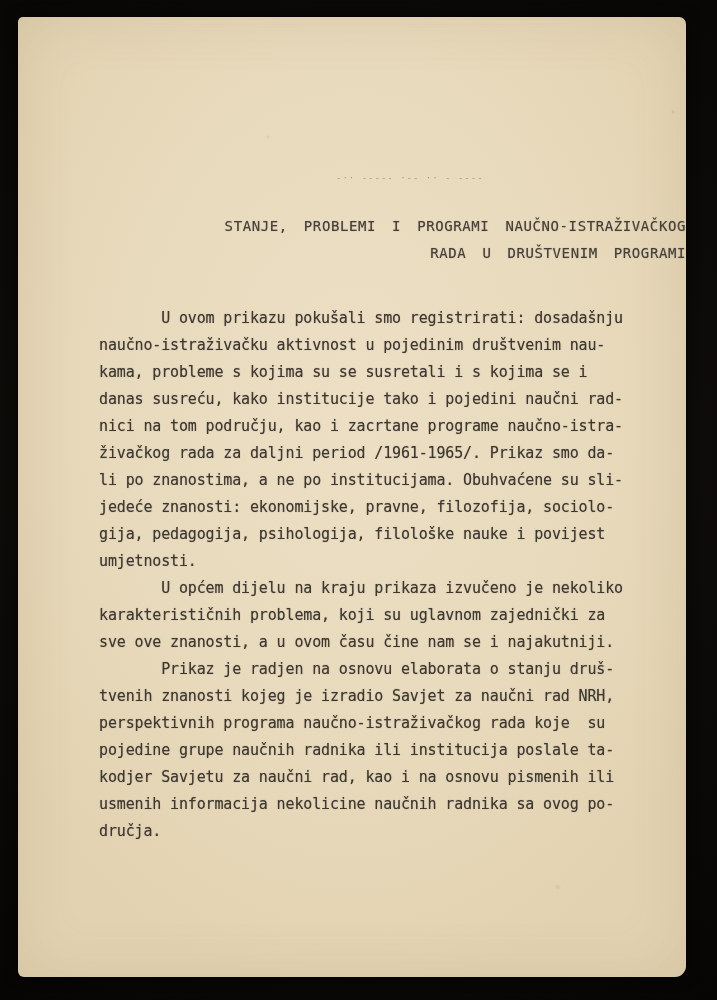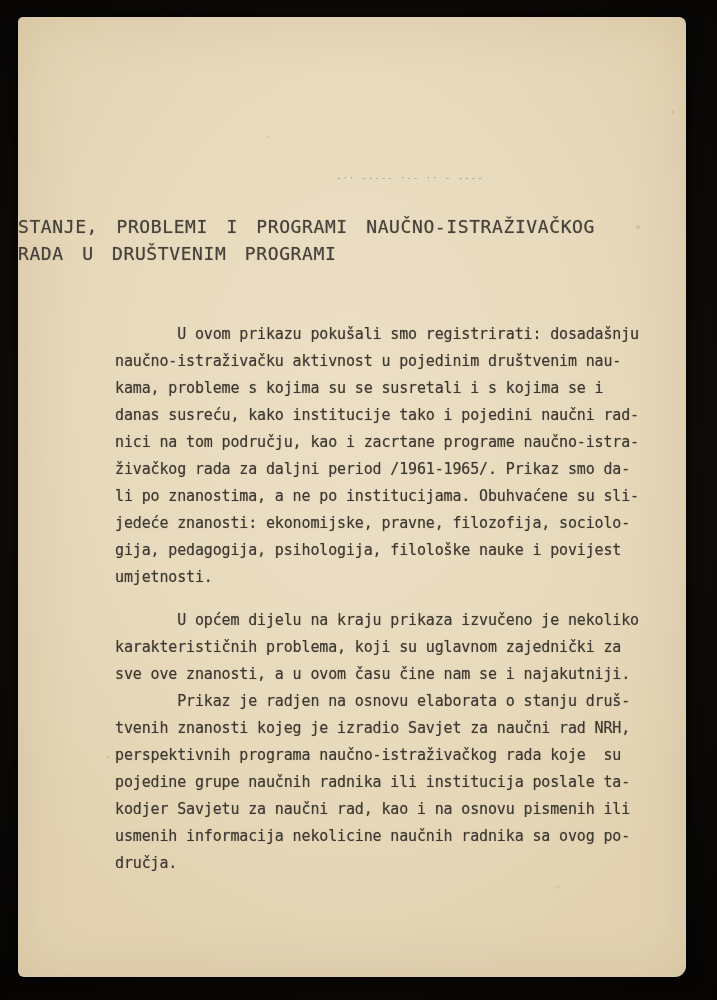--- a/index.html
+++ b/index.html
@@ -40,42 +40,42 @@
     letter-spacing: 1px;
     color: #6b6358;
     opacity: 0.55;
     white-space: pre;
   }
   .title-block {
     position: absolute;
     left: 0;
     top: 196px;
     width: 100%;
-    text-align: left;
+    text-align: right;
     color: #46413a;
-    font-size: 18px;
+    font-size: 14px;
     line-height: 27px;
     letter-spacing: 0.6px;
     word-spacing: 7px;
     text-shadow: 0 0 1px rgba(70,65,58,0.55);
   }
   .body-text {
     position: absolute;
     left: 81px;
     top: 288px;
     width: 545px;
     color: #3d3831;
     font-size: 15px;
     line-height: 27px;
     letter-spacing: -0.15px;
     text-shadow: 0 0 1px rgba(61,56,49,0.5);
   }
   .para {
     white-space: pre;
-    margin: 16px;
+    margin: 0;
   }
 </style>
 </head>
 <body>
 
 <div class="scan-bg">
   <div class="paper">
 
     <div class="separator">-·· ----- ·-- ·· - ----</div>
 

